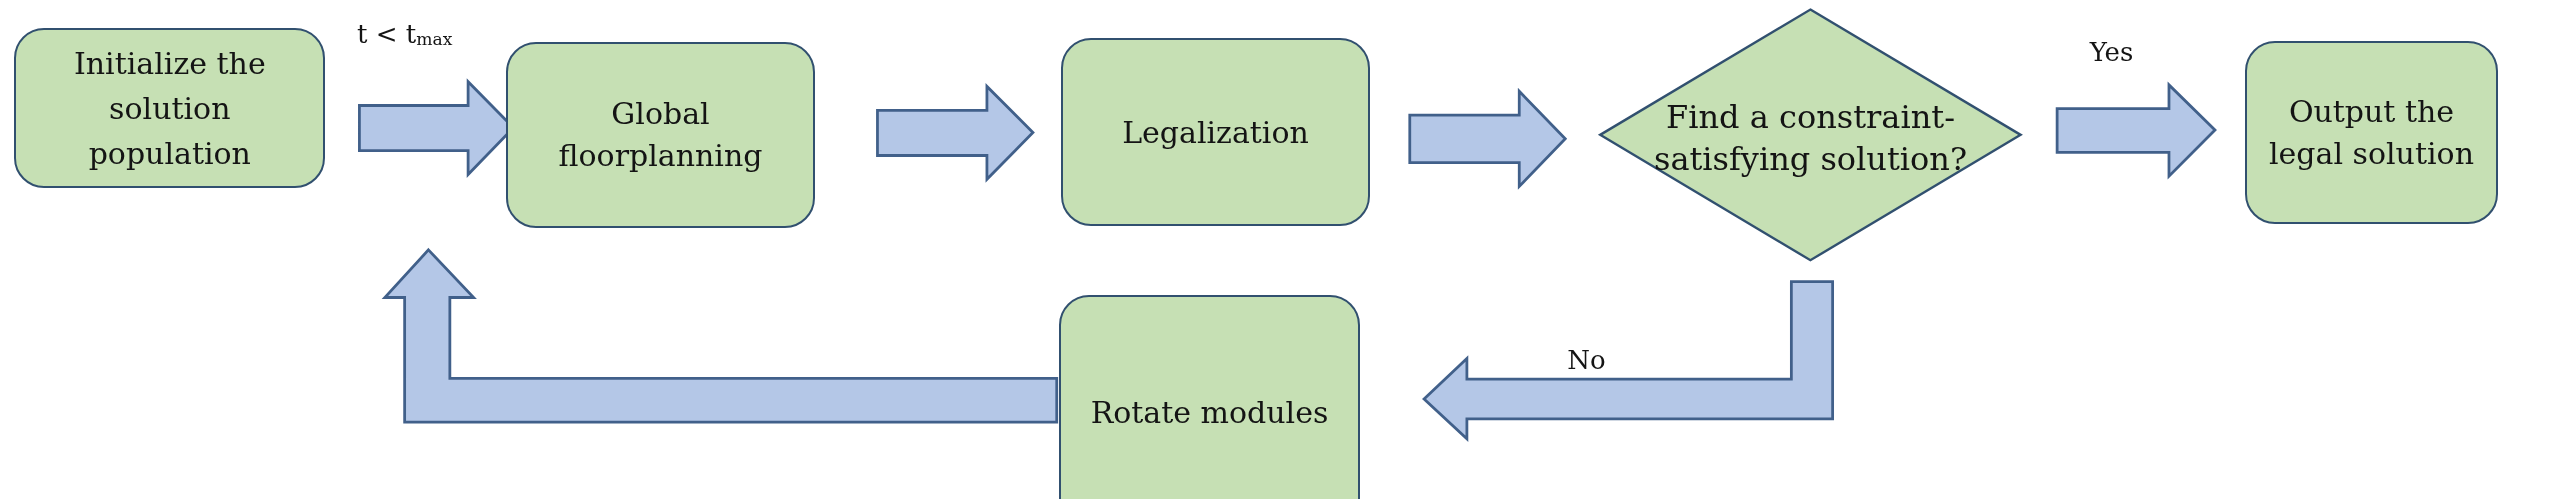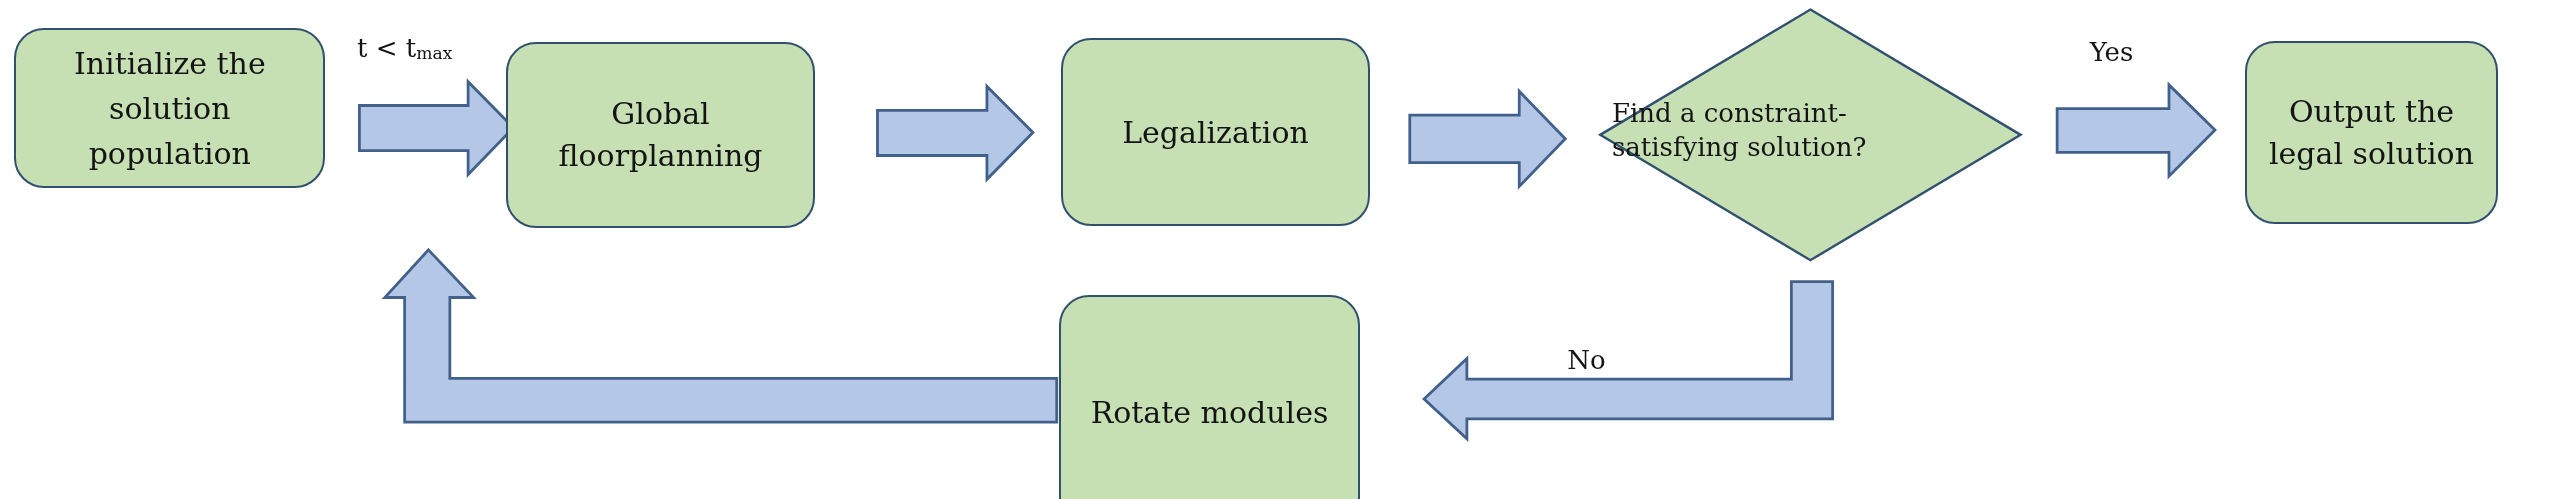--- a/index.html
+++ b/index.html
@@ -52,31 +52,32 @@
   .node-initialize     { left: 14.3px;   top: 28px;  width: 311px; height: 160px; }
   .node-global         { left: 506px;  top: 42px;  width: 309px; height: 186px; line-height: 1.4; }
   .node-legalization   { left: 1061px; top: 38px;  width: 309px; height: 188px; }
   .node-rotate         { left: 1059px; top: 295px; width: 301px; height: 234px; }
   .node-output         { left: 2245px; top: 41px;  width: 253px; height: 183px; line-height: 1.4; }
   .diamond-text {
     position: absolute;
     left: 1612px;
     top: 97px;
     width: 397px;
-    font-size: 26px;
+    text-align: center;
+    font-size: 32px;
     line-height: 1.3;
     white-space: pre-line;
   }
   .edge-label {
     position: absolute;
     font-size: 26px;
     line-height: 1.1;
     white-space: nowrap;
   }
-  .label-t   { left: 357px;  top: 34px; }
+  .label-t   { left: 357px;  top: 20px; }
   .label-yes { left: 2064px; top: 30px;  width: 95px; text-align: center; margin-top: 8px; }
   .label-no  { left: 1539px; top: 313px; width: 95px; text-align: center; margin-top: 33px; }
   .sub {
     font-size: 0.66em;
     vertical-align: baseline;
     position: relative;
     top: 1.6px;
   }
 </style>
 </head>

